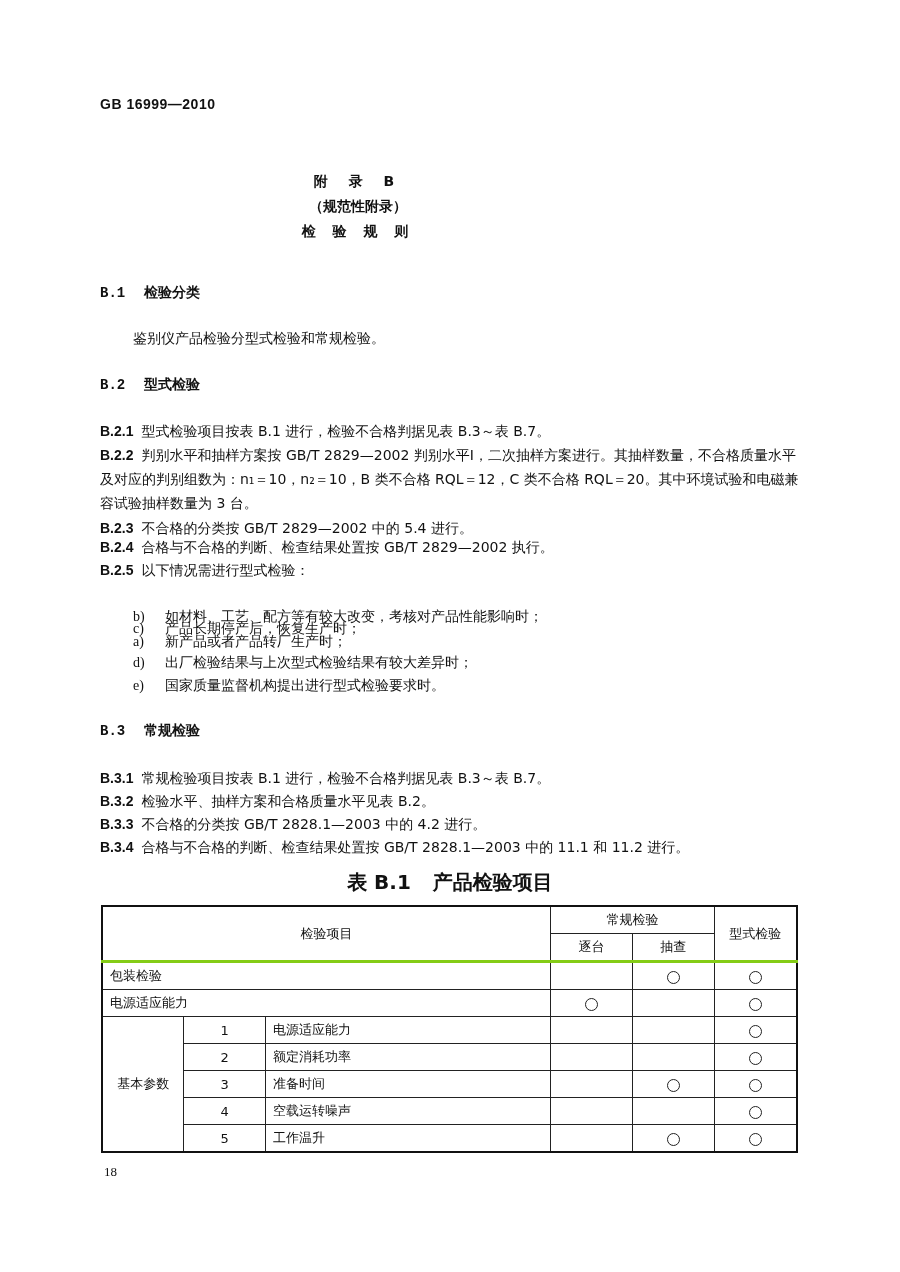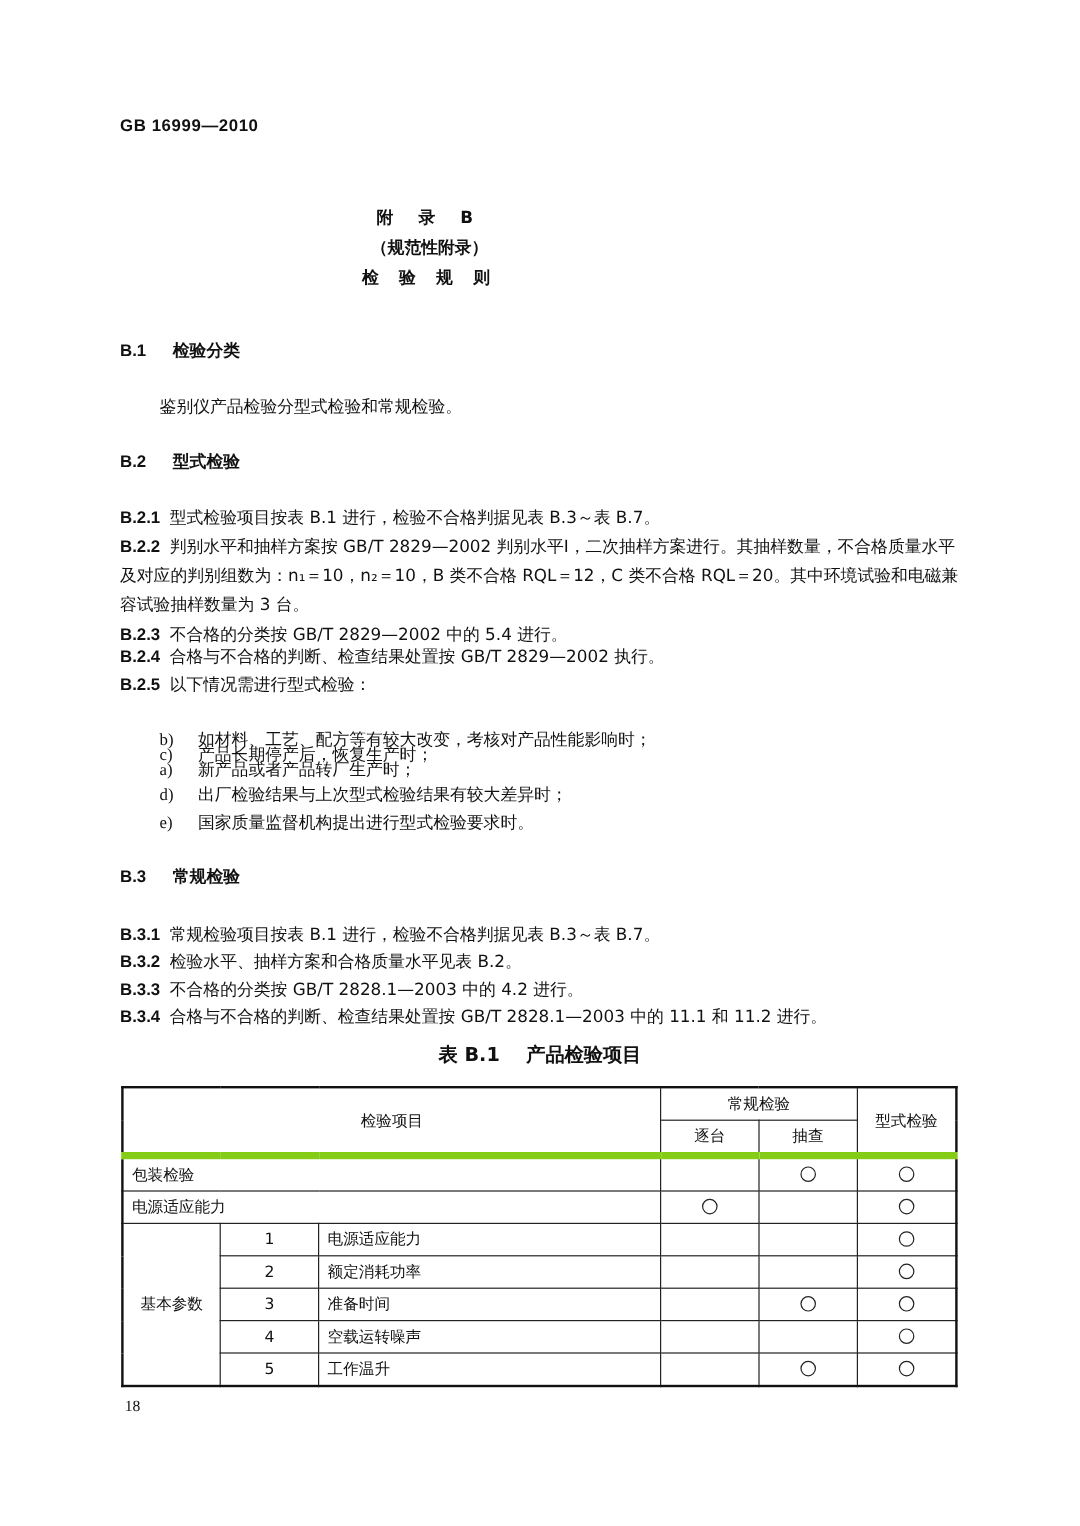--- a/index.html
+++ b/index.html
@@ -7,37 +7,37 @@
       width: 900px; height: 1272px; position: relative; overflow: hidden;
       font-family: "DejaVu Sans", sans-serif; color: #111;
     }
     .abs { position: absolute; }
     .std-no { left: 100px; top: 96px; font-weight: bold; font-size: 14px; letter-spacing: 0.5px; font-family: "Liberation Sans", sans-serif; }
     .appendix { left: 0; width: 716px; text-align: center; font-weight: bold; font-size: 14px; }
     .app-title { top: 173px; letter-spacing: 8px; }
     .app-sub { top: 198px; }
     .app-name { top: 223px; letter-spacing: 6px; }
     .sec { left: 100px; font-weight: bold; font-size: 14px; }
-    .sec .num { display: inline-block; width: 44px; font-family: Liberation Sans, sans-serif; }
+    .sec .num { display: inline-block; width: 44px; font-family: Liberation Mono, monospace; }
     .para { left: 100px; width: 705px; font-size: 14px; line-height: 24px; }
     .para .num { font-weight: bold; font-family: "Liberation Sans", sans-serif; margin-right: 8px; }
     .indent { left: 133px; font-size: 14px; }
     .list-item { left: 133px; font-size: 14px; }
     .list-item .lbl { display: inline-block; width: 32px; font-family: "Liberation Serif", serif; }
-    .table-caption { left: 0; width: 900px; text-align: center; top: 869px; font-weight: bold; font-size: 16px; }
+    .table-caption { left: 0; width: 900px; text-align: center; top: 869px; font-weight: bold; font-size: 20px; }
     .table-caption .sp { display: inline-block; width: 22px; }
     table.insp {
       position: absolute; left: 101px; top: 905px; width: 697px;
       border-collapse: collapse; font-size: 13px;
     }
     table.insp td {
       border: 1px solid #222; height: 26px; padding: 0; text-align: center; vertical-align: middle;
     }
     table.insp td.left { text-align: left; padding-left: 7px; }
-    table.insp tr.thick-top td { border-top: 6px solid #84cc16; }
+    table.insp tr.thick-top td { border-top: 3px solid #84cc16; }
     table.insp { border: 2px solid #111; }
     .circle {
       display: inline-block; width: 11px; height: 11px; border: 1.3px solid #222; border-radius: 50%;
       vertical-align: middle;
     }
     .page-num { left: 104px; top: 1164px; font-size: 13px; font-family: "Liberation Serif", serif; }
   </style>
 </head>
 <body>
 

